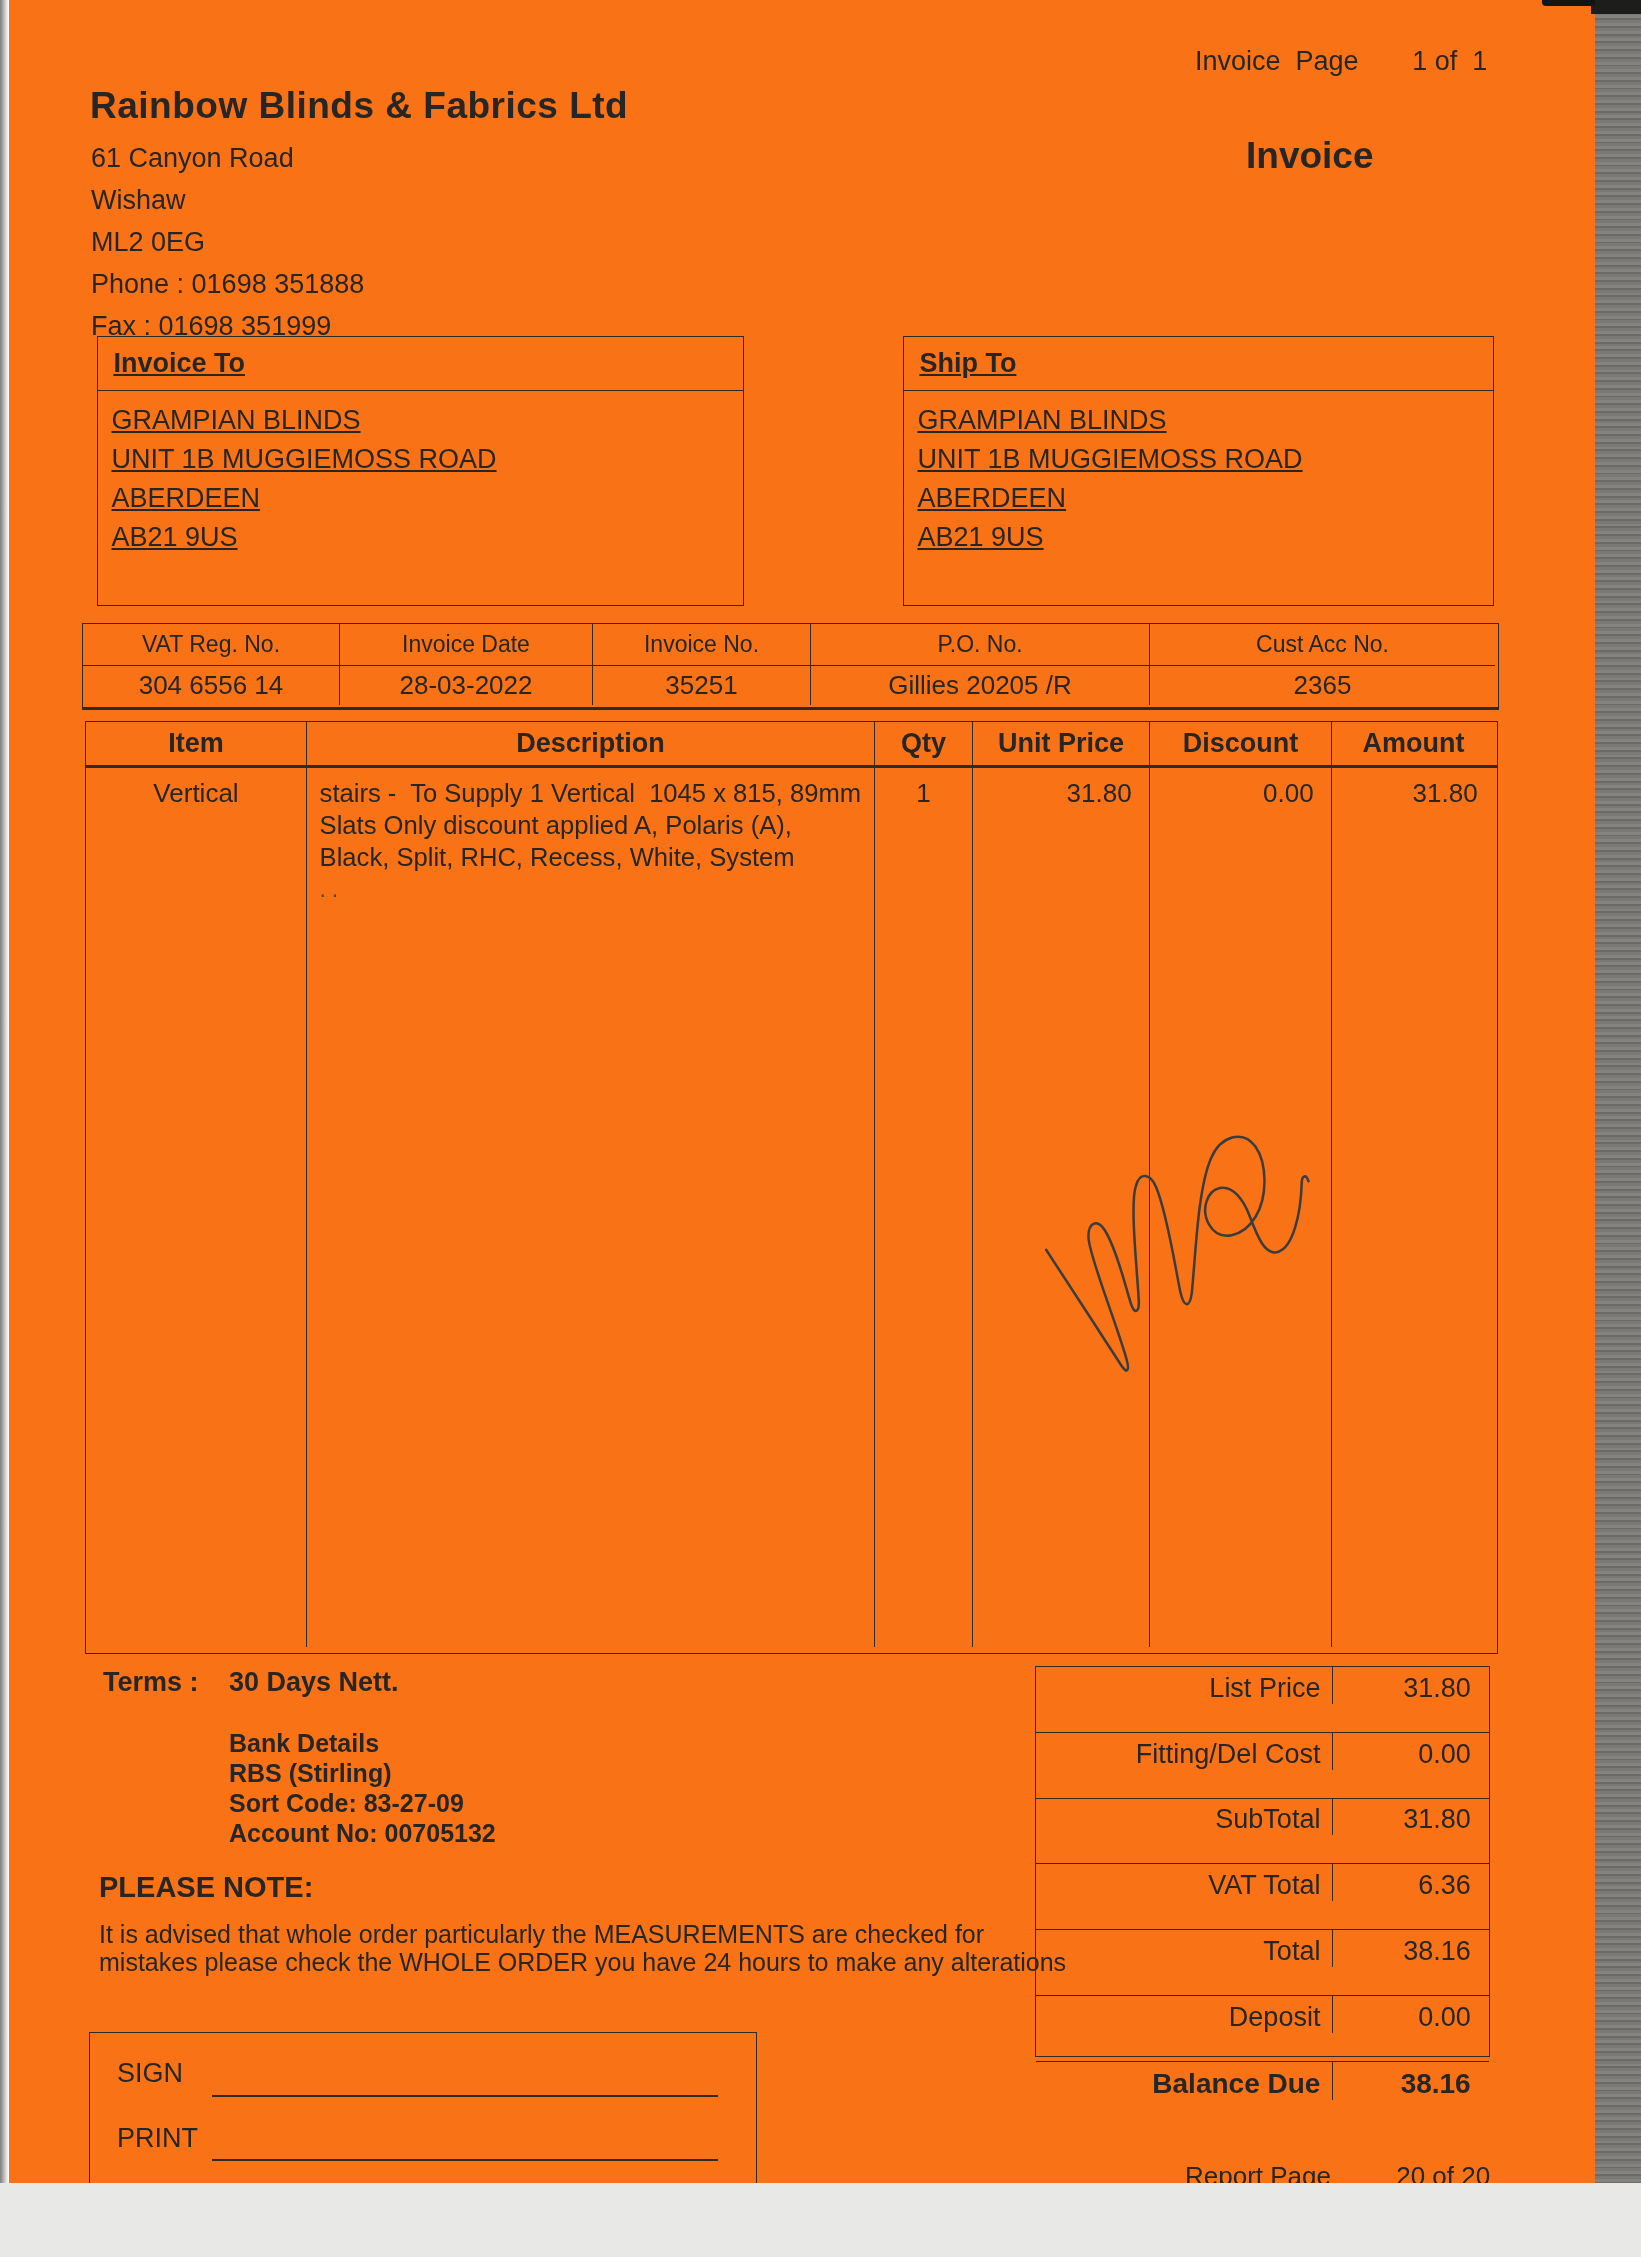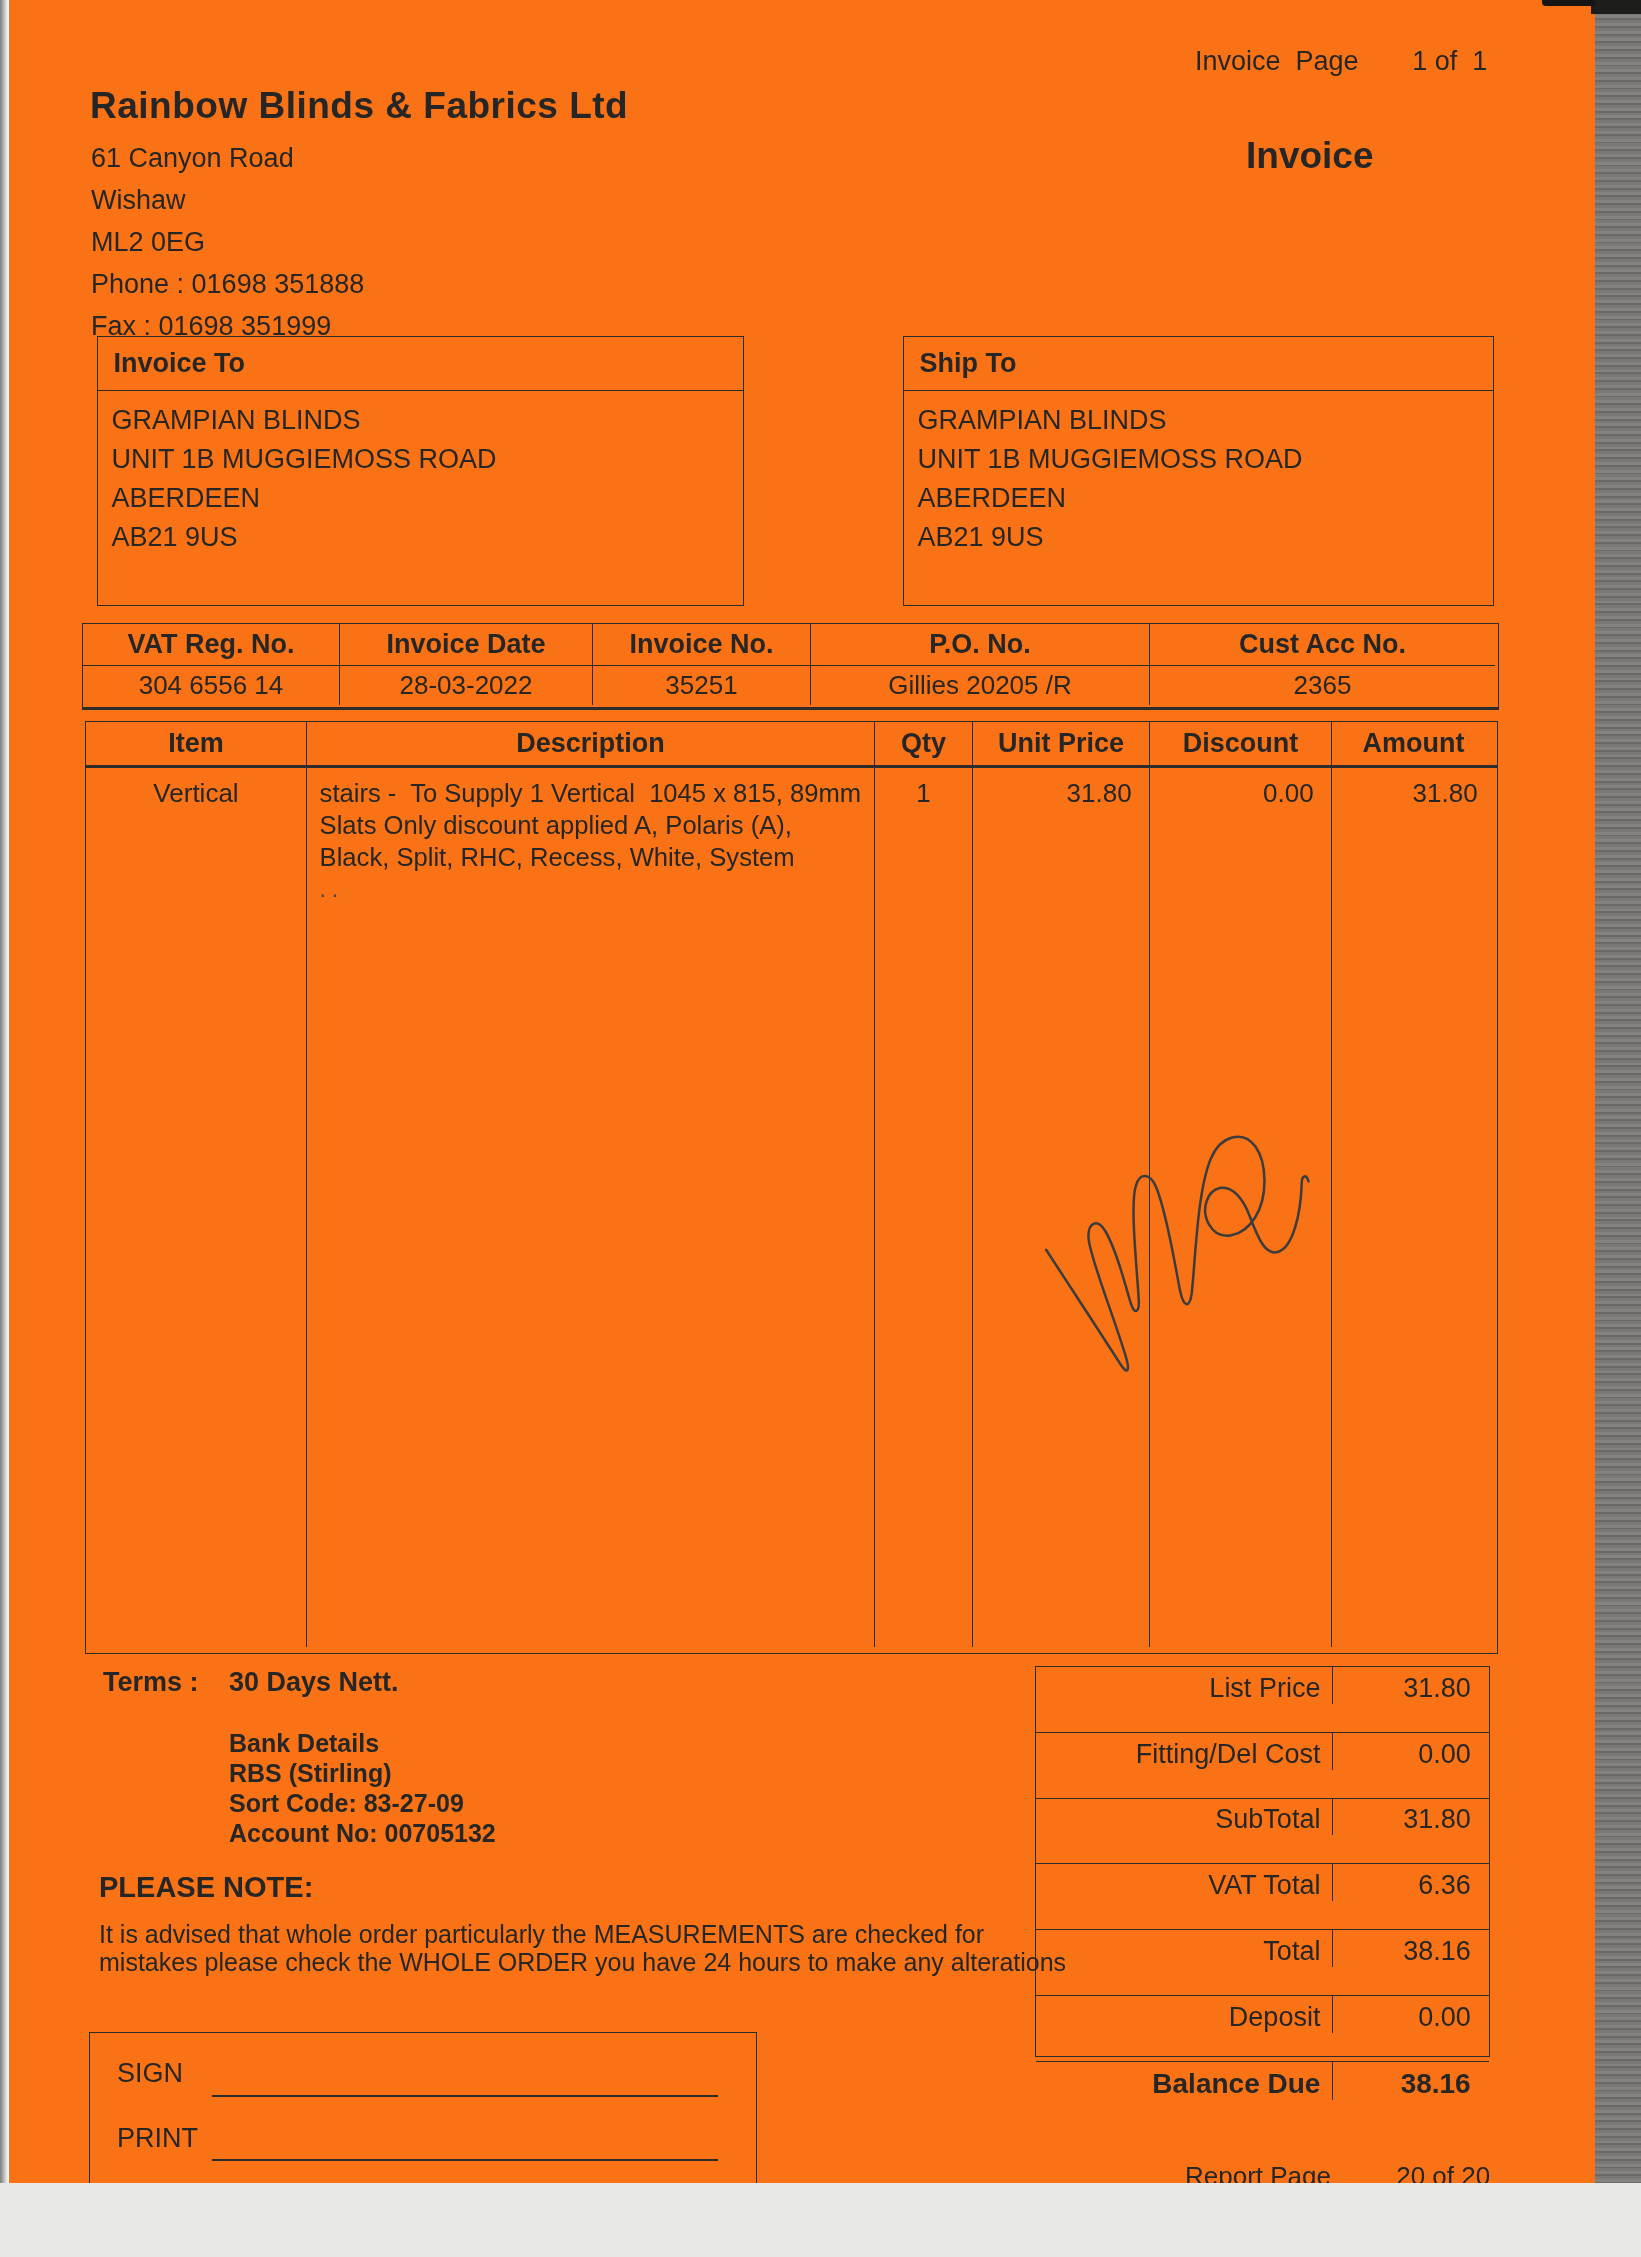--- a/index.html
+++ b/index.html
@@ -14,32 +14,32 @@
   .b { font-weight:bold; }
   
   .edge-left { left:0; top:0; width:8.7px; height:2257px;
     background:linear-gradient(90deg,#7d7d7b 0px,#a9a9a7 2.9px,#d8d8d6 5.8px,#fdfdfc 8.7px); }
   .edge-right { left:1595px; top:0; width:46px; height:2257px;
     background:repeating-linear-gradient(180deg,#85837f 0px,#85837f 2.9px,#6c6a67 2.9px,#6c6a67 4.8px,#7b7976 4.8px,#7b7976 7.7px); }
   .edge-right-top { left:1591px; top:0; width:50px; height:13.5px; background:#1d1d1b; }
   .edge-top-tip { left:1542px; top:0; width:53px; height:5.8px; background:#151513; border-radius:0 0 0 3.9px; }
   .edge-bottom { left:0; top:2249px; width:1595px; height:8.7px; background:#b2b0ad; }
   
-  .box { border:1.9px solid #2c2c2c; position:absolute; background:transparent; }
+  .box { border:1.9px solid #2c2c2c; position:absolute; background:transparent;text-decoration:underline; }
   
   .addr-head { height:54px; border-bottom:1.9px solid #2c2c2c; display:flex; align-items:center;
     padding-left:15.4px; font-weight:bold; font-size:27px; }
   .addr-body { padding:9.7px 13.5px 0 13.5px; font-size:27px; line-height:39px; }
   
   .meta { left:82px; top:623px; width:1417px; height:87px; border:1.9px solid #2c2c2c;
     border-bottom:3.9px solid #2c2c2c; position:absolute; display:grid;
     grid-template-columns:257px 253px 218px 339px 345px; grid-template-rows:42px 39px; }
   .meta > div { display:flex; align-items:center; justify-content:center; border-right:1.9px solid #2c2c2c; }
   .meta > div:nth-child(5n) { border-right:none; }
-  .meta .mh { font-weight:bold; font-size:27px; border-bottom:1.9px solid #2c2c2c; }
+  .meta .mh { font-weight:normal; font-size:23px; border-bottom:1.9px solid #2c2c2c; }
   .meta .mv { font-size:26px; }
   
   .items { left:85px; top:721px; width:1413px; height:933px; border:1.9px solid #2c2c2c; position:absolute; }
   .items-head { display:grid; grid-template-columns:221px 568px 98px 177px 182px 163px;
     height:46px; border-bottom:3.9px solid #2c2c2c; }
   .items-head > div { display:flex; align-items:center; justify-content:center;
     font-weight:bold; font-size:27px; border-right:1.9px solid #2c2c2c; }
   .items-head > div:last-child { border-right:none; }
   .items-body { display:grid; grid-template-columns:221px 568px 98px 177px 182px 163px; height:879px; }
   .items-body > div { border-right:1.9px solid #2c2c2c; font-size:26px; }

